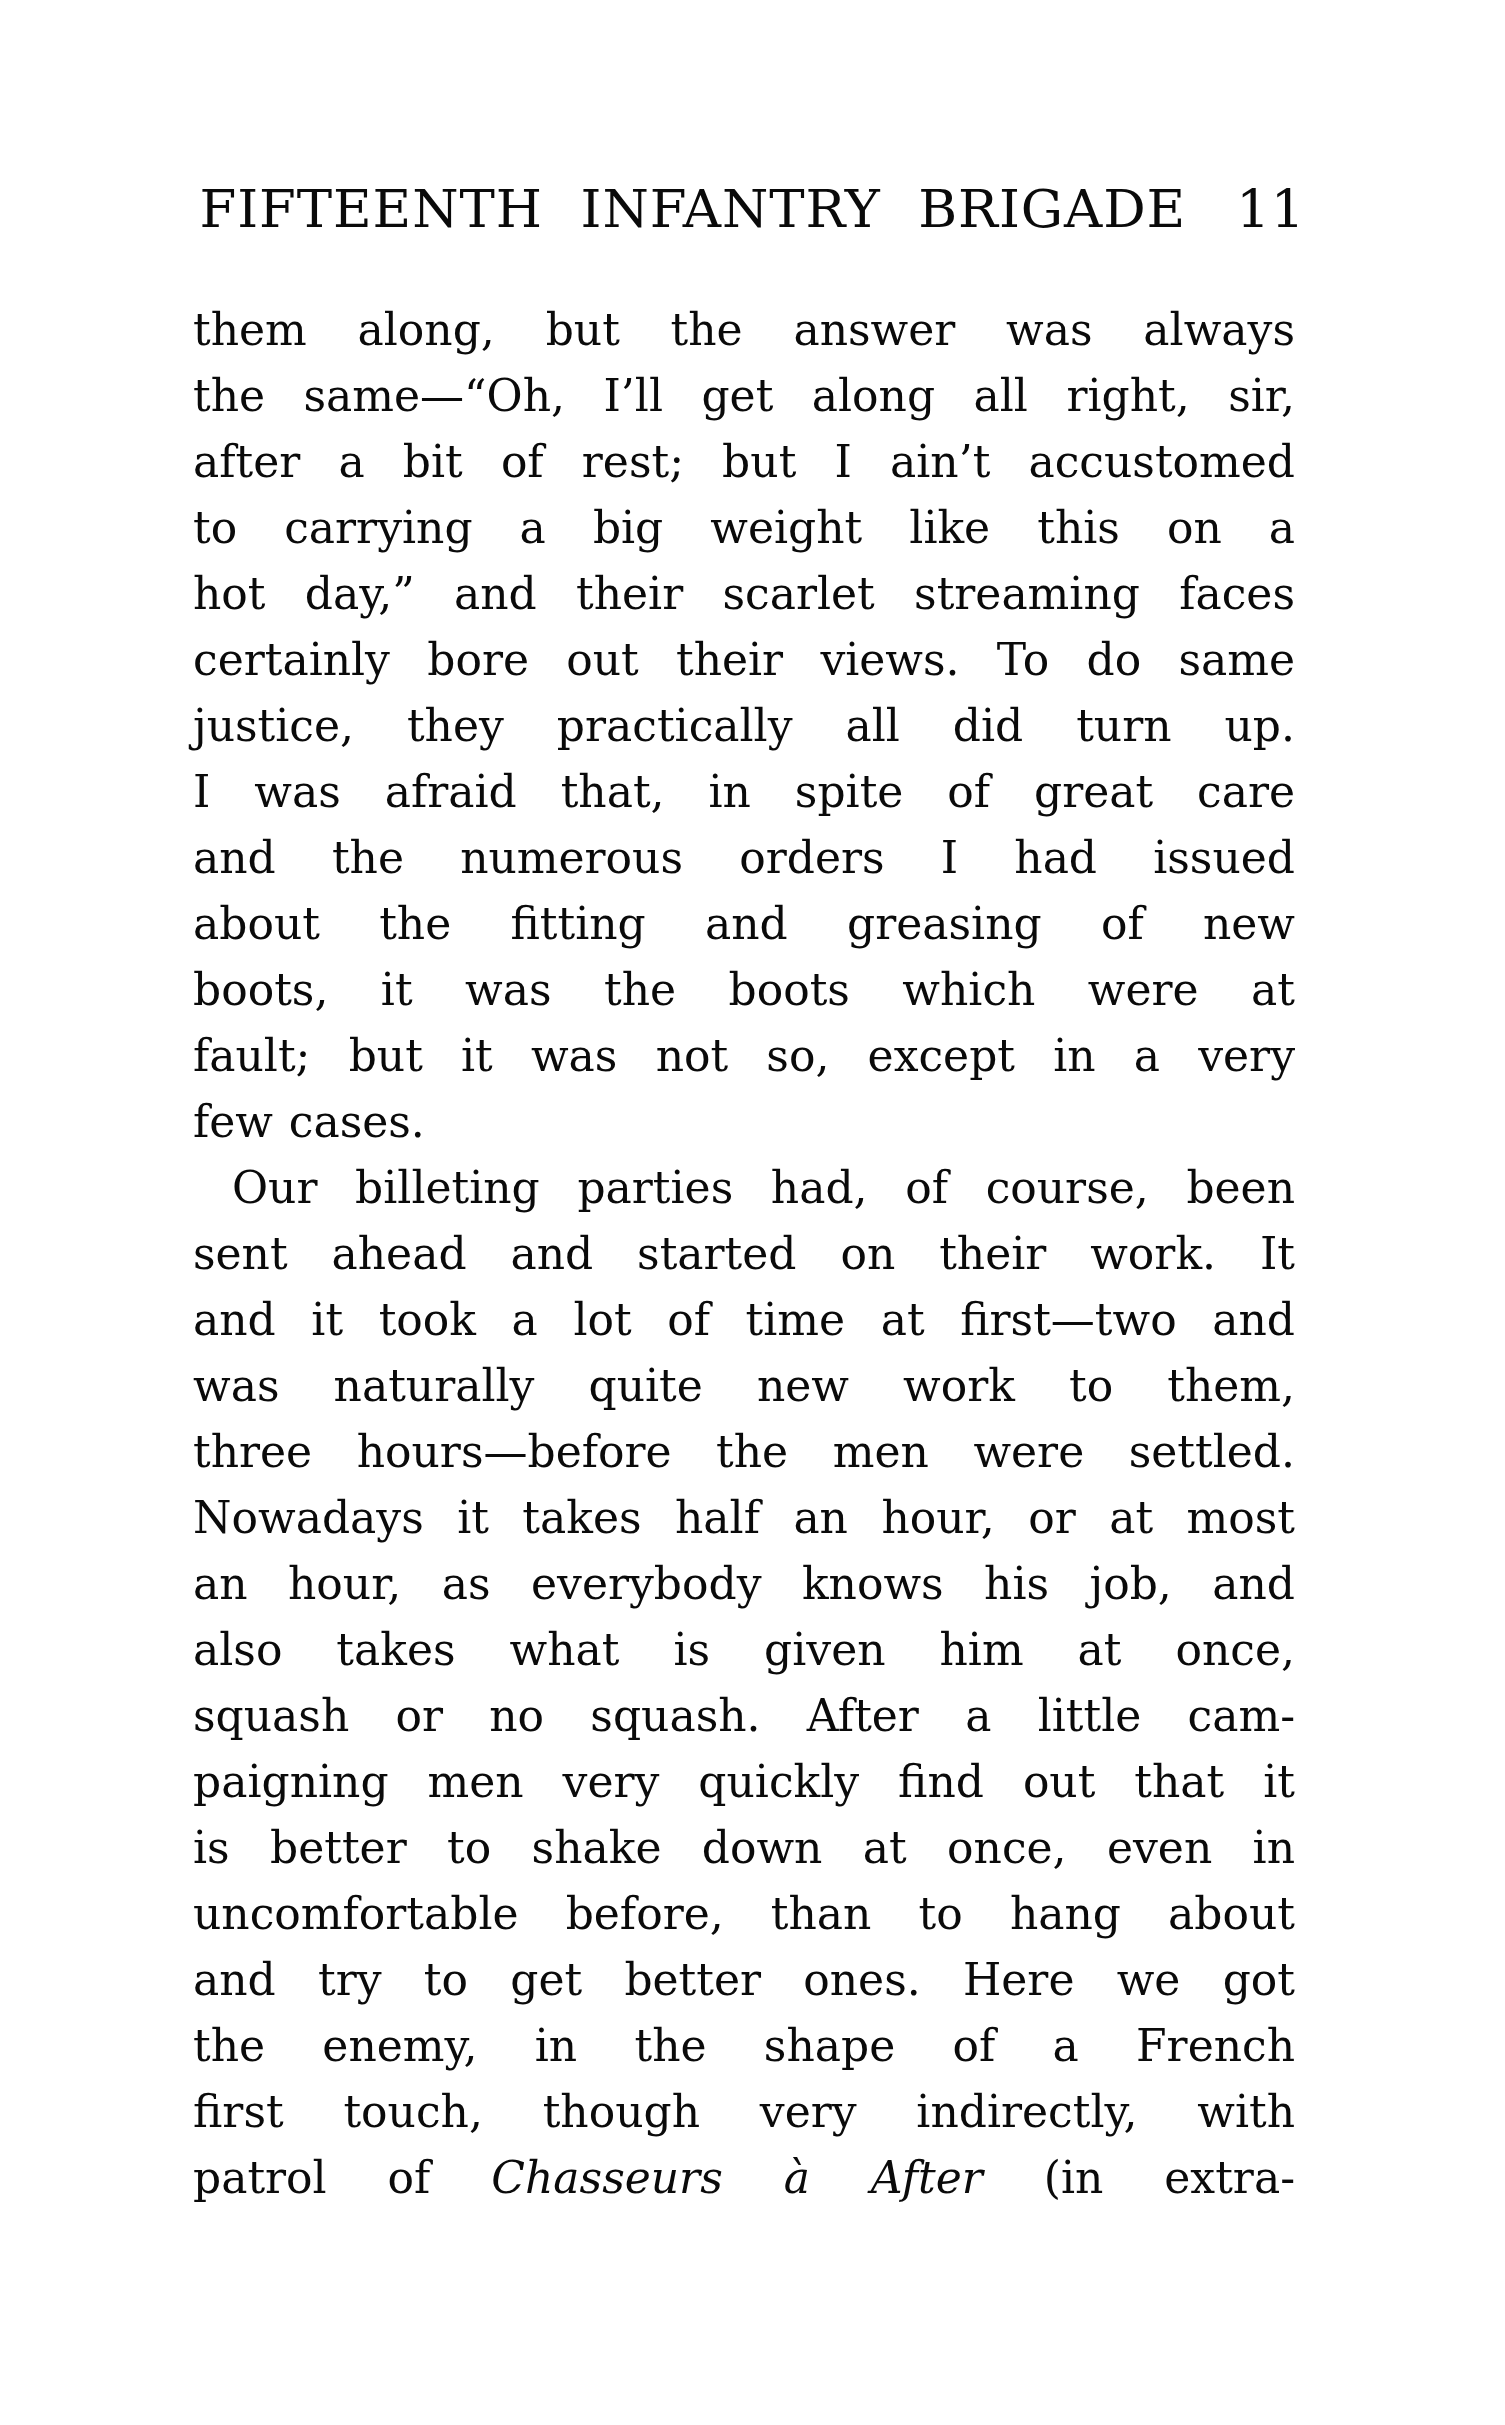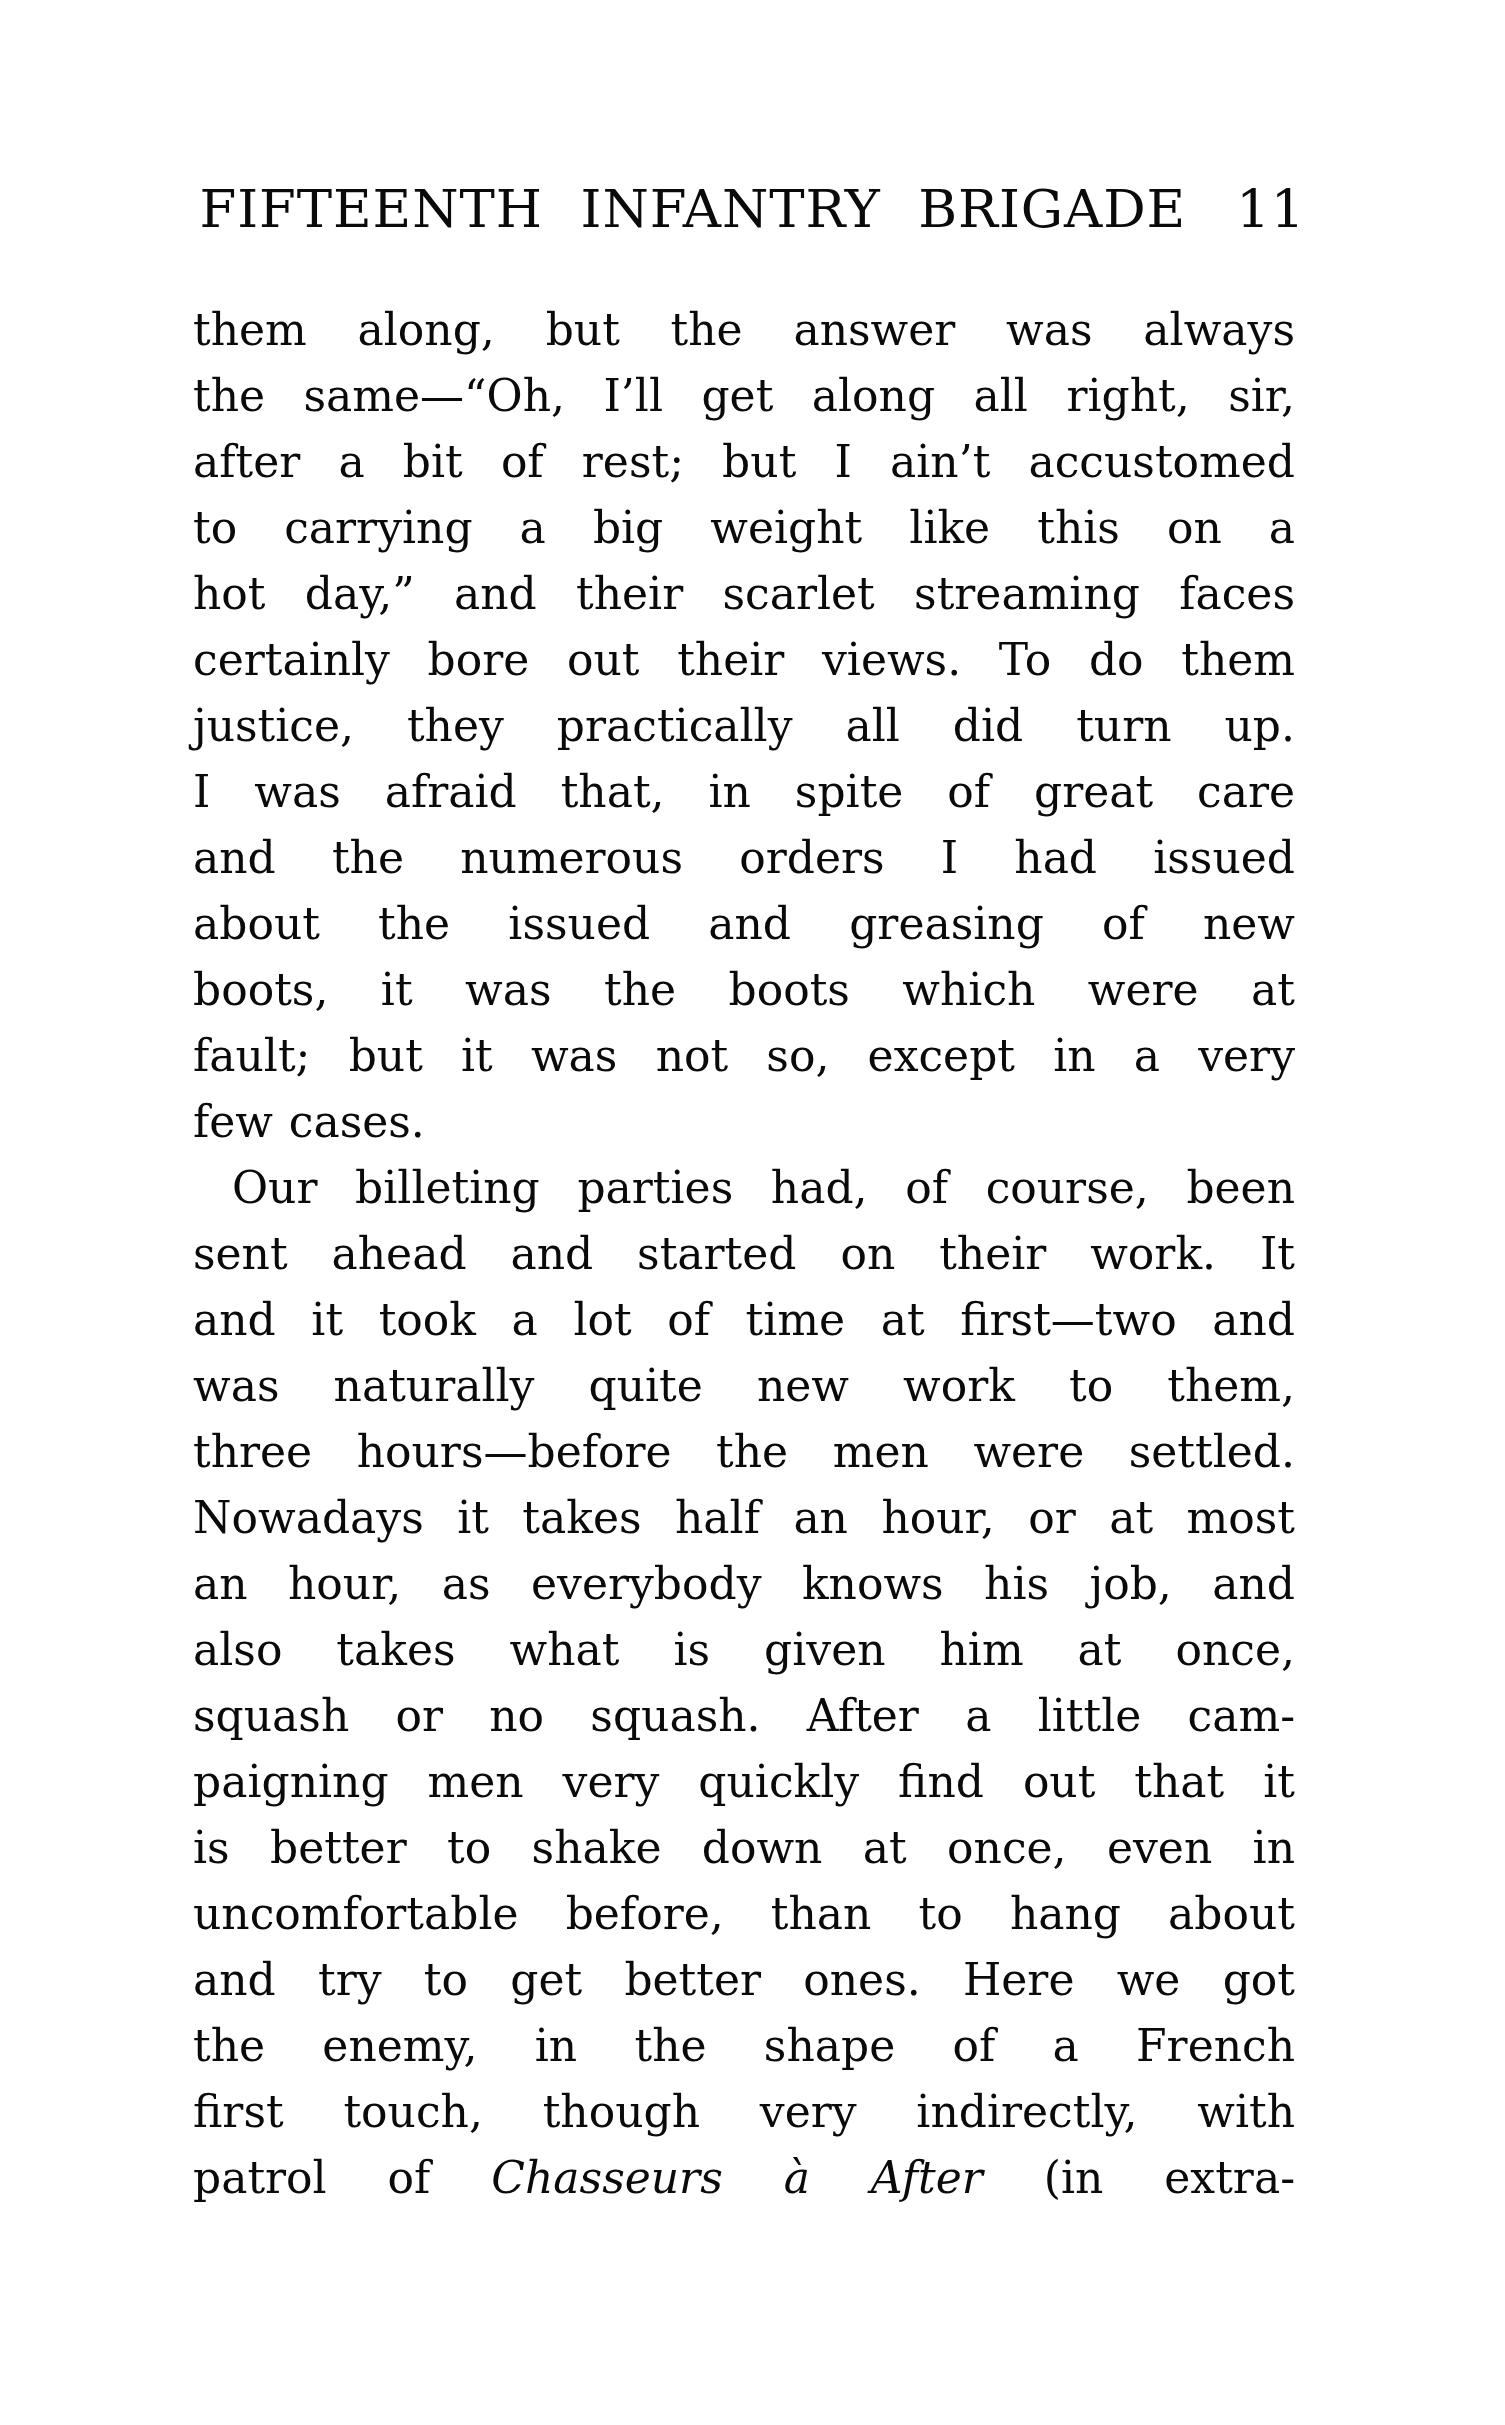--- a/index.html
+++ b/index.html
@@ -57,25 +57,25 @@
   <div class="running-header">
     <span class="title">FIFTEENTH INFANTRY BRIGADE</span>
     <span class="page-number">11</span>
   </div>
   <div class="body-text" id="body-text">
       <div class="line"><span class="">them along, but the answer was always</span></div>
       <div class="line"><span class="">the same—“Oh, I’ll get along all right, sir,</span></div>
       <div class="line"><span class="">after a bit of rest; but I ain’t accustomed</span></div>
       <div class="line"><span class="">to carrying a big weight like this on a</span></div>
       <div class="line"><span class="">hot day,” and their scarlet streaming faces</span></div>
-      <div class="line"><span class="">certainly bore out their views. To do them</span></div>
+      <div class="line"><span class="">certainly bore out their views. To do same</span></div>
       <div class="line"><span class="">justice, they practically all did turn up.</span></div>
       <div class="line"><span class="">I was afraid that, in spite of great care</span></div>
       <div class="line"><span class="">and the numerous orders I had issued</span></div>
-      <div class="line"><span class="">about the issued and greasing of new</span></div>
+      <div class="line"><span class="">about the fitting and greasing of new</span></div>
       <div class="line"><span class="">boots, it was the boots which were at</span></div>
       <div class="line"><span class="">fault; but it was not so, except in a very</span></div>
       <div class="line no-justify"><span class="">few cases.</span></div>
       <div class="line indent"><span class="">Our billeting parties had, of course, been</span></div>
       <div class="line"><span class="">sent ahead and started on their work. It</span></div>
       <div class="line"><span class="">and it took a lot of time at first—two and</span></div>
       <div class="line"><span class="">was naturally quite new work to them,</span></div>
       <div class="line"><span class="">three hours—before the men were settled.</span></div>
       <div class="line"><span class="">Nowadays it takes half an hour, or at most</span></div>
       <div class="line"><span class="">an hour, as everybody knows his job, and</span></div>

